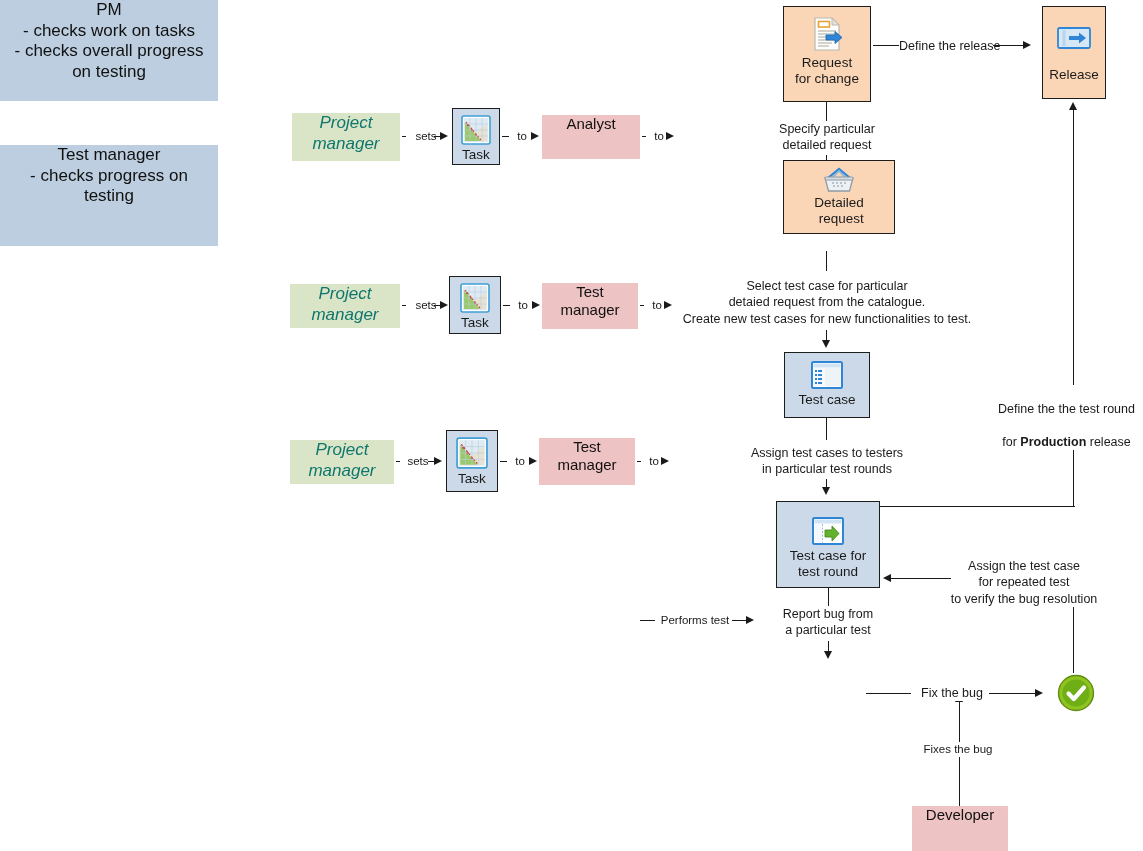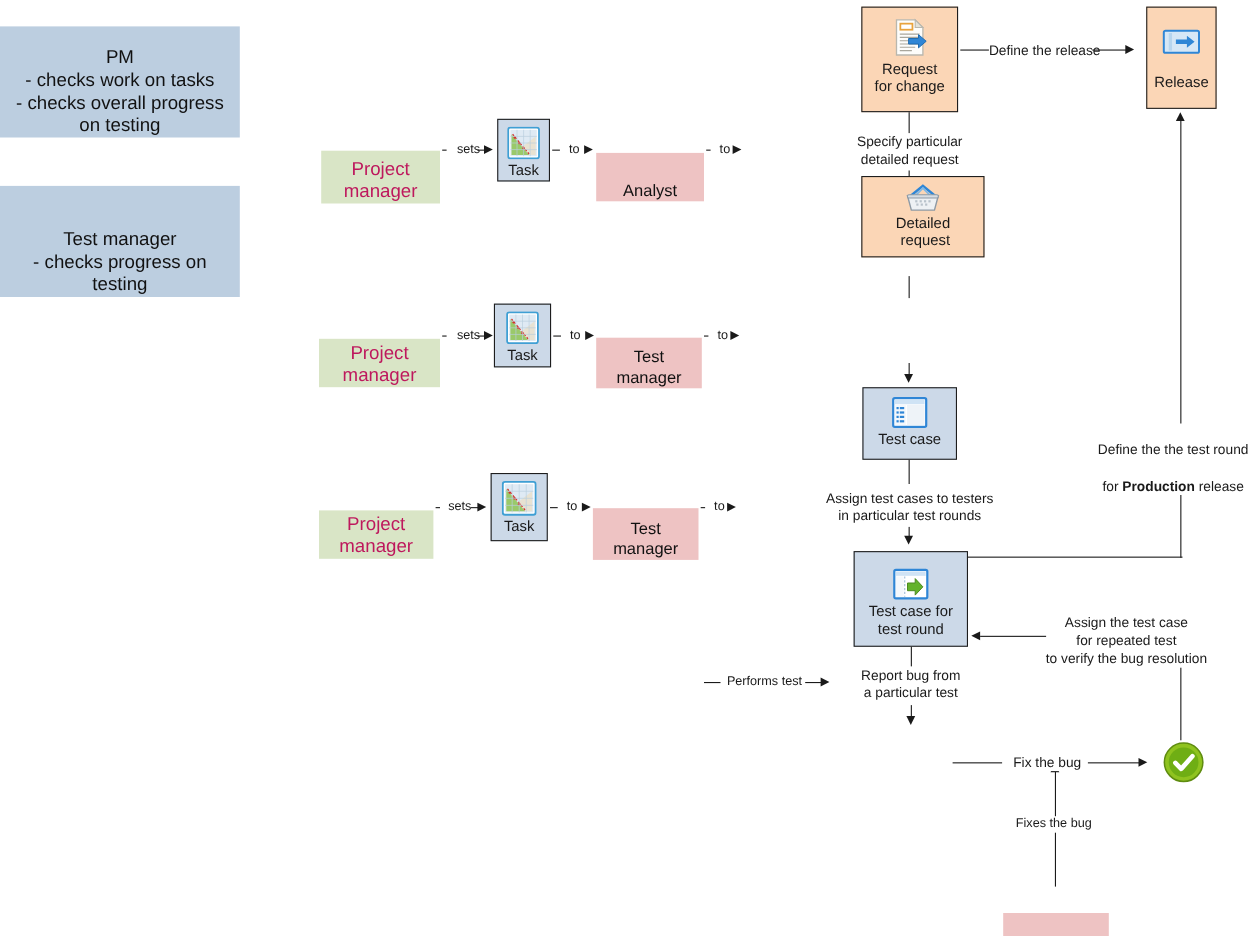--- a/index.html
+++ b/index.html
@@ -12,28 +12,27 @@
     position:relative;
     width:1143px;
     height:851px;
     overflow:hidden;
     background:#ffffff;
   }
   .abs{position:absolute;box-sizing:border-box;}
 
   
   .box{
-    display:flex;align-items:flex-end;justify-content:center;
+    display:flex;align-items:flex-start;justify-content:center;
     text-align:center;
     line-height:1.22;
     white-space:pre-line;
-    margin-top:24px;
   }
   .note-box{background:#bcceE0;color:#111;font-size:17px;}
-  .role-green{background:#d9e5c6;color:#be185d;font-size:17px;}
+  .role-green{background:#d9e5c6;color:#0f766e;font-size:17px;font-style:italic;}
   .role-pink{background:#eec3c3;color:#111;font-size:15px;}
 
   
   .entity{
     border:1.6px solid #1d1d1d;
     display:flex;flex-direction:column;align-items:center;justify-content:flex-start;
     text-align:center;
     font-size:13.5px;
     line-height:1.18;
     padding-top:6px;
@@ -278,20 +277,23 @@
             <rect x="15" y="18" width="2" height="2"></rect>
           <rect x="19" y="18" width="2" height="2"></rect>
         </g>
       </svg>
     </span>
     <span class="cap">Detailed
 request</span>
   </div>
 
   <div class="abs ln-v" style="left:826px;top:251px;height:20px;"></div>
+  <div class="abs elabel" style="left:680px;top:278px;width:294px;">Select test case for particular
+detaied request from the catalogue.
+Create new test cases for new functionalities to test.</div>
   <div class="abs ln-v" style="left:826px;top:330px;height:12px;"></div>
   <div class="abs arrow ar-down" style="left:822px;top:340px;"></div>
 
   <div class="abs entity ent-blue" style="left:784px;top:352px;width:86px;height:66px;padding-top:7px;">
     <span class="icon-wrap">
       <svg width="34" height="30" viewBox="0 0 34 30">
         <rect x="2" y="2" width="30" height="26" rx="1.5" fill="#ffffff" stroke="#2f86d6" stroke-width="2"></rect>
         <rect x="3.5" y="3.5" width="27" height="4" fill="#cfe3f5"></rect>
         <rect x="3.5" y="8" width="10" height="18.5" fill="#f4f8fc"></rect>
         <rect x="14.5" y="8" width="16" height="18.5" fill="#eef3f8"></rect>

